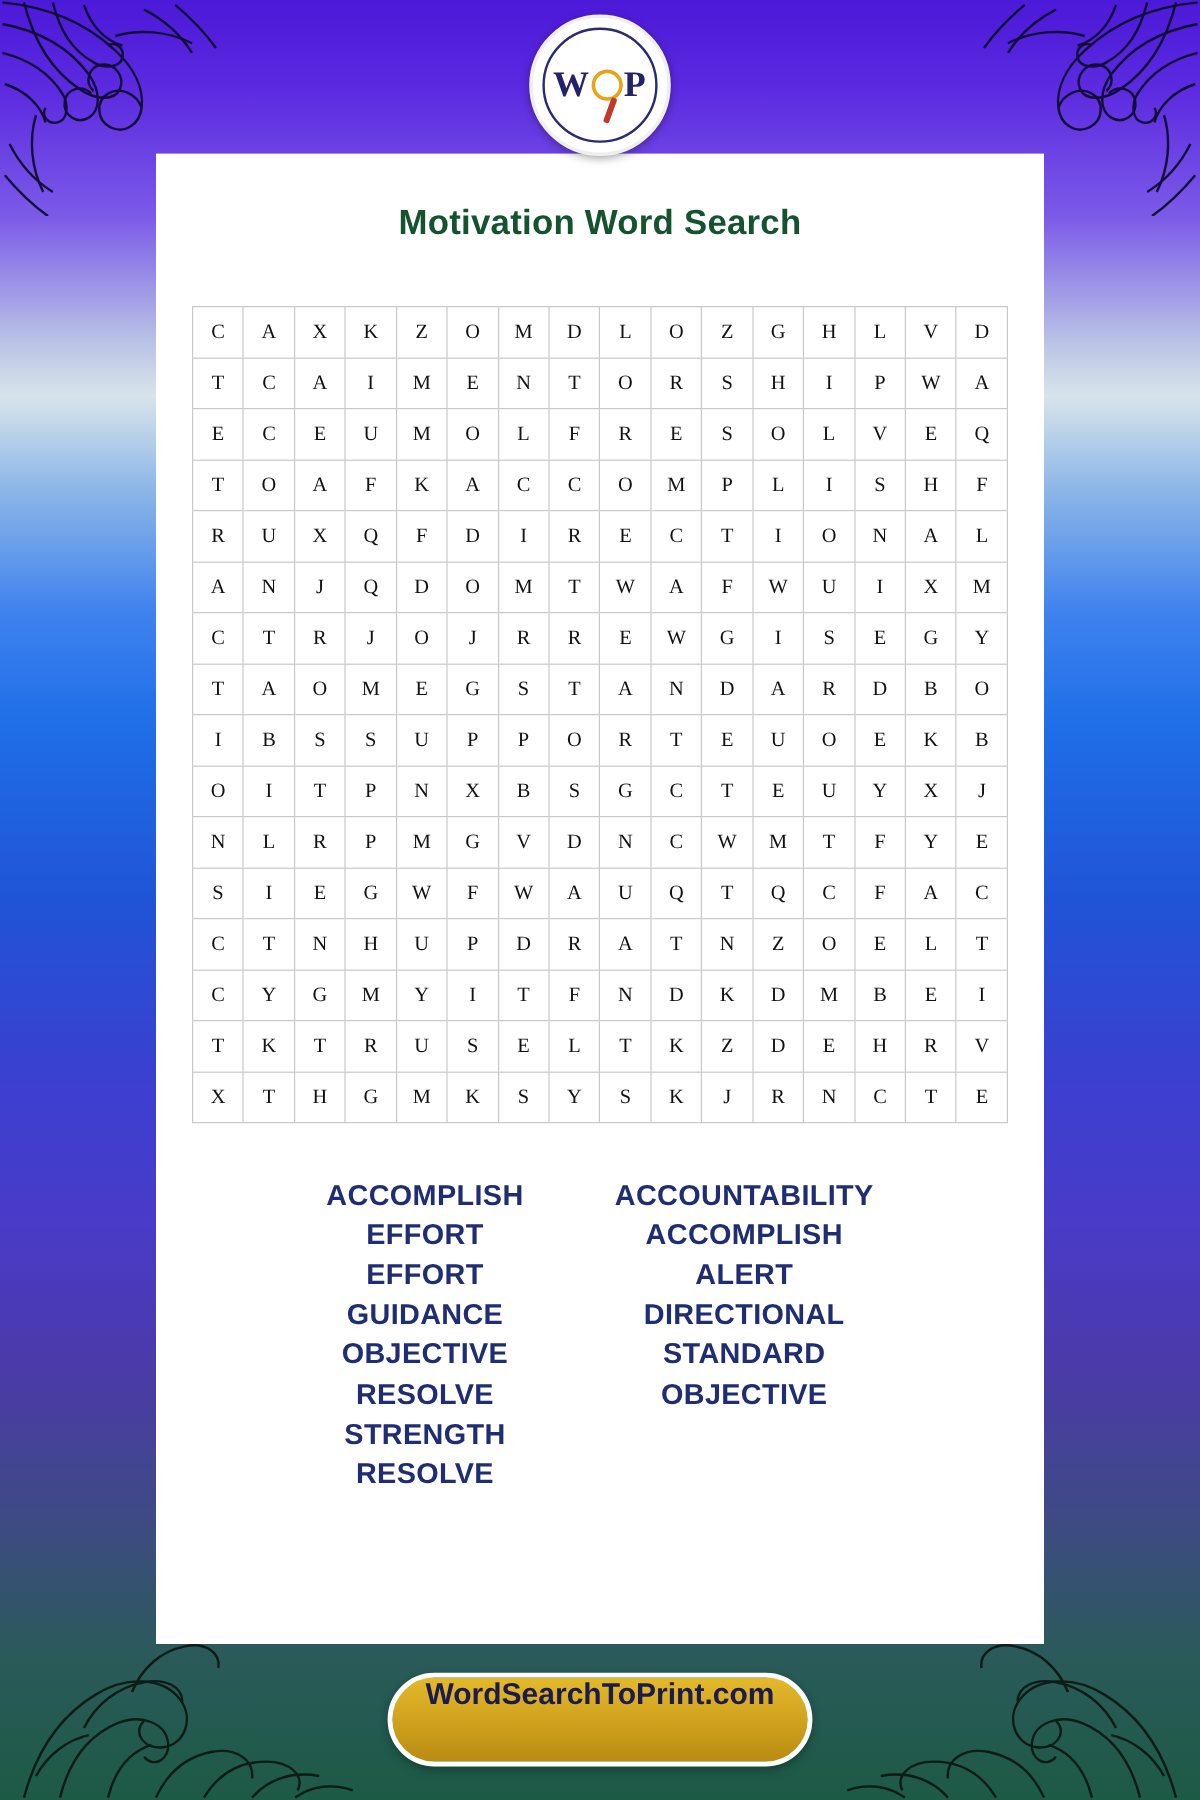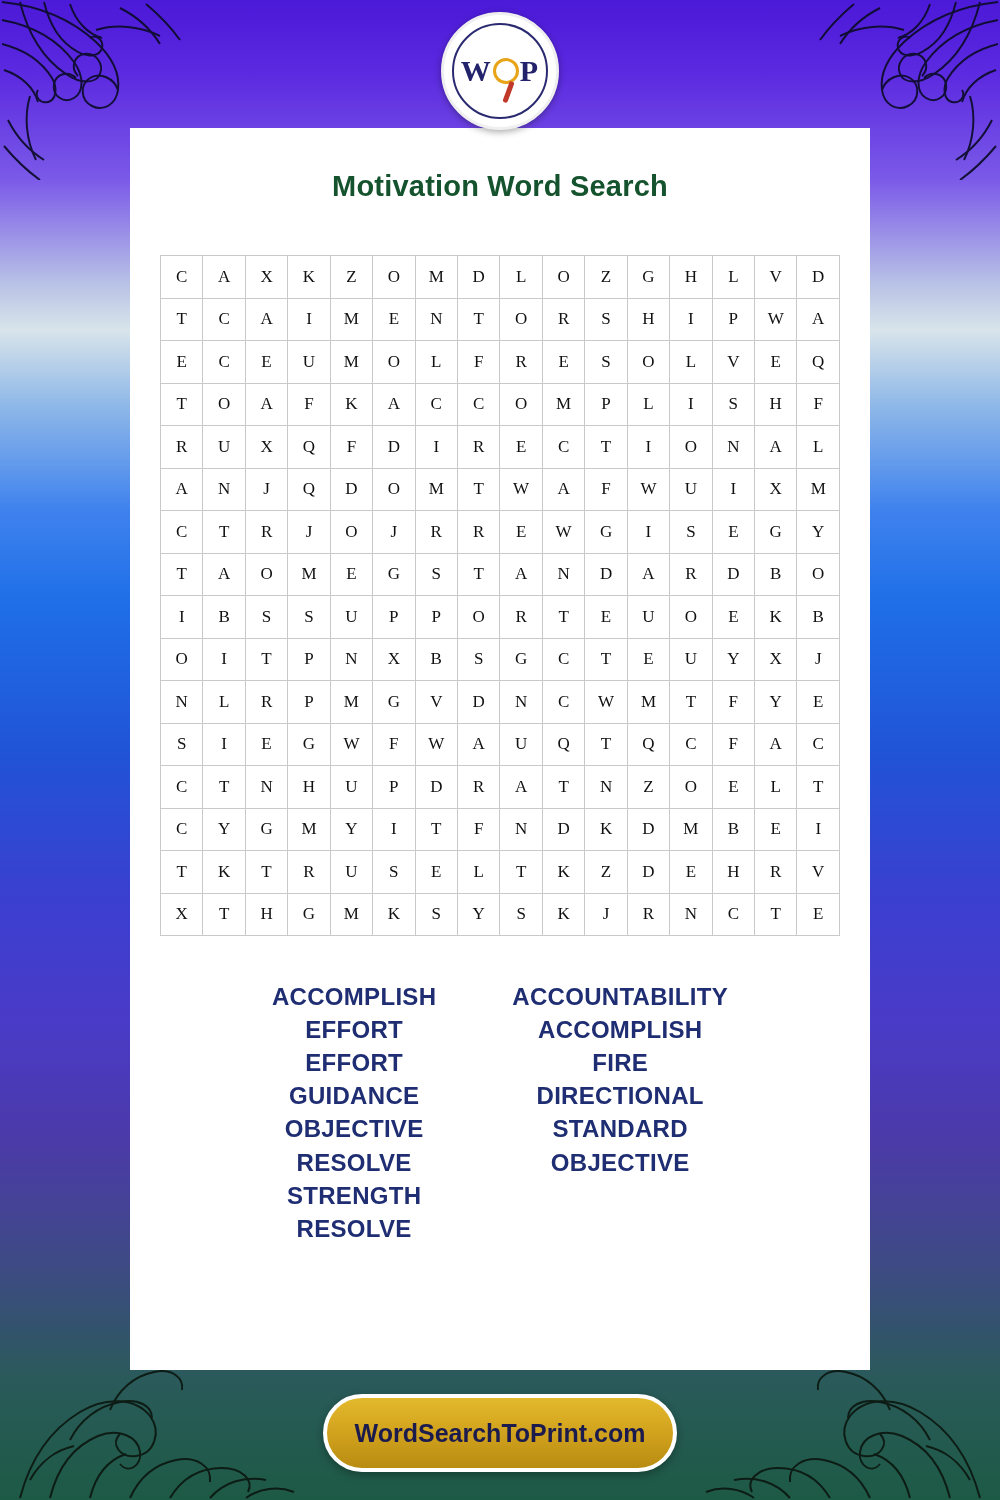--- a/index.html
+++ b/index.html
@@ -129,21 +129,21 @@
     line-height:1.38;
     letter-spacing:0.3px;
   }
   .footer-btn {
     position:absolute;
     left:50%; bottom:28px; transform:translateX(-50%);
     width:354px; height:78px;
     border-radius:39px;
     background:linear-gradient(180deg,#e3b92c 0%,#cfa01c 55%,#b88c12 100%);
     border:4px solid #ffffff;
-    display:flex;align-items:center;justify-content:center;
+    display:flex;justify-content:center;
     z-index:7;
     box-shadow:0 3px 8px rgba(0,0,0,0.3);
   }
   .footer-btn span {
     color:#1b1b4d;
     font-weight:bold;
     font-size:25px;
   }
 </style>
 </head>
@@ -518,21 +518,21 @@
         <div>EFFORT</div>
         <div>GUIDANCE</div>
         <div>OBJECTIVE</div>
         <div>RESOLVE</div>
         <div>STRENGTH</div>
         <div>RESOLVE</div>
       </div>
     <div class="wcol" id="words-right">
         <div>ACCOUNTABILITY</div>
         <div>ACCOMPLISH</div>
-        <div>FIRE</div>
+        <div>ALERT</div>
         <div>DIRECTIONAL</div>
         <div>STANDARD</div>
         <div>OBJECTIVE</div>
       </div>
   </div>
 </div>
 
 <div class="footer-btn">
   <span>WordSearchToPrint.com</span>
 </div>

